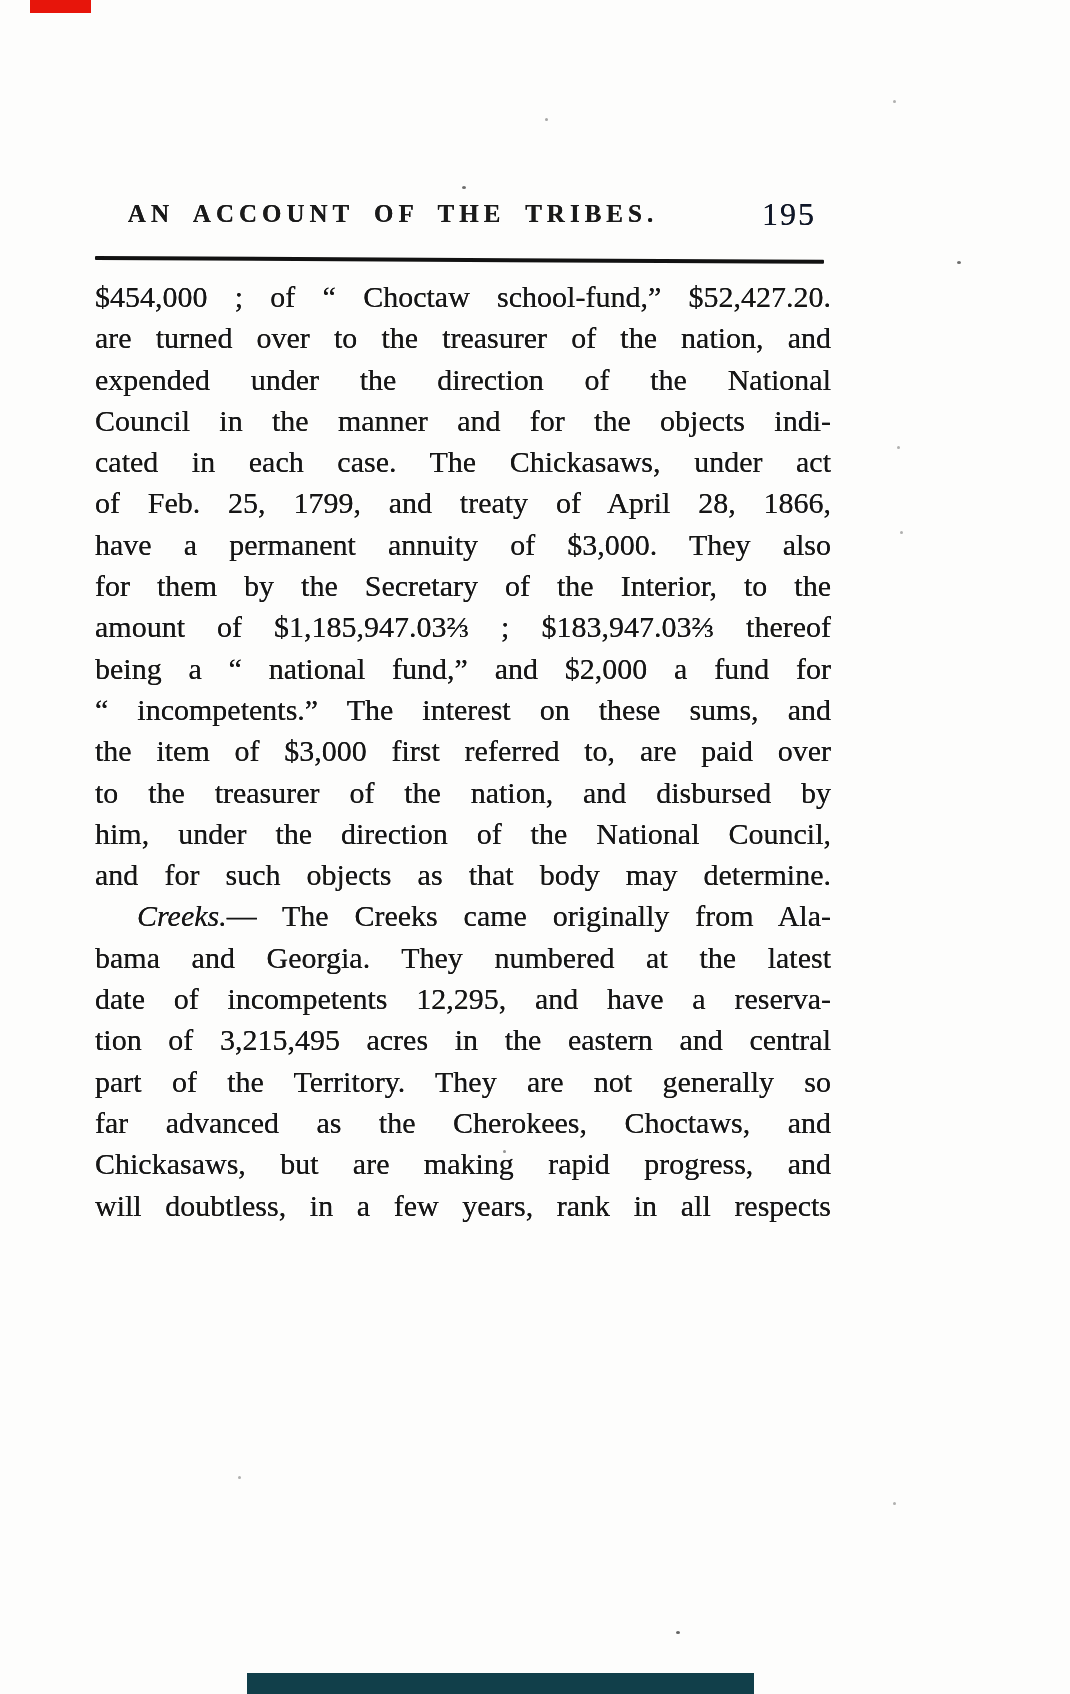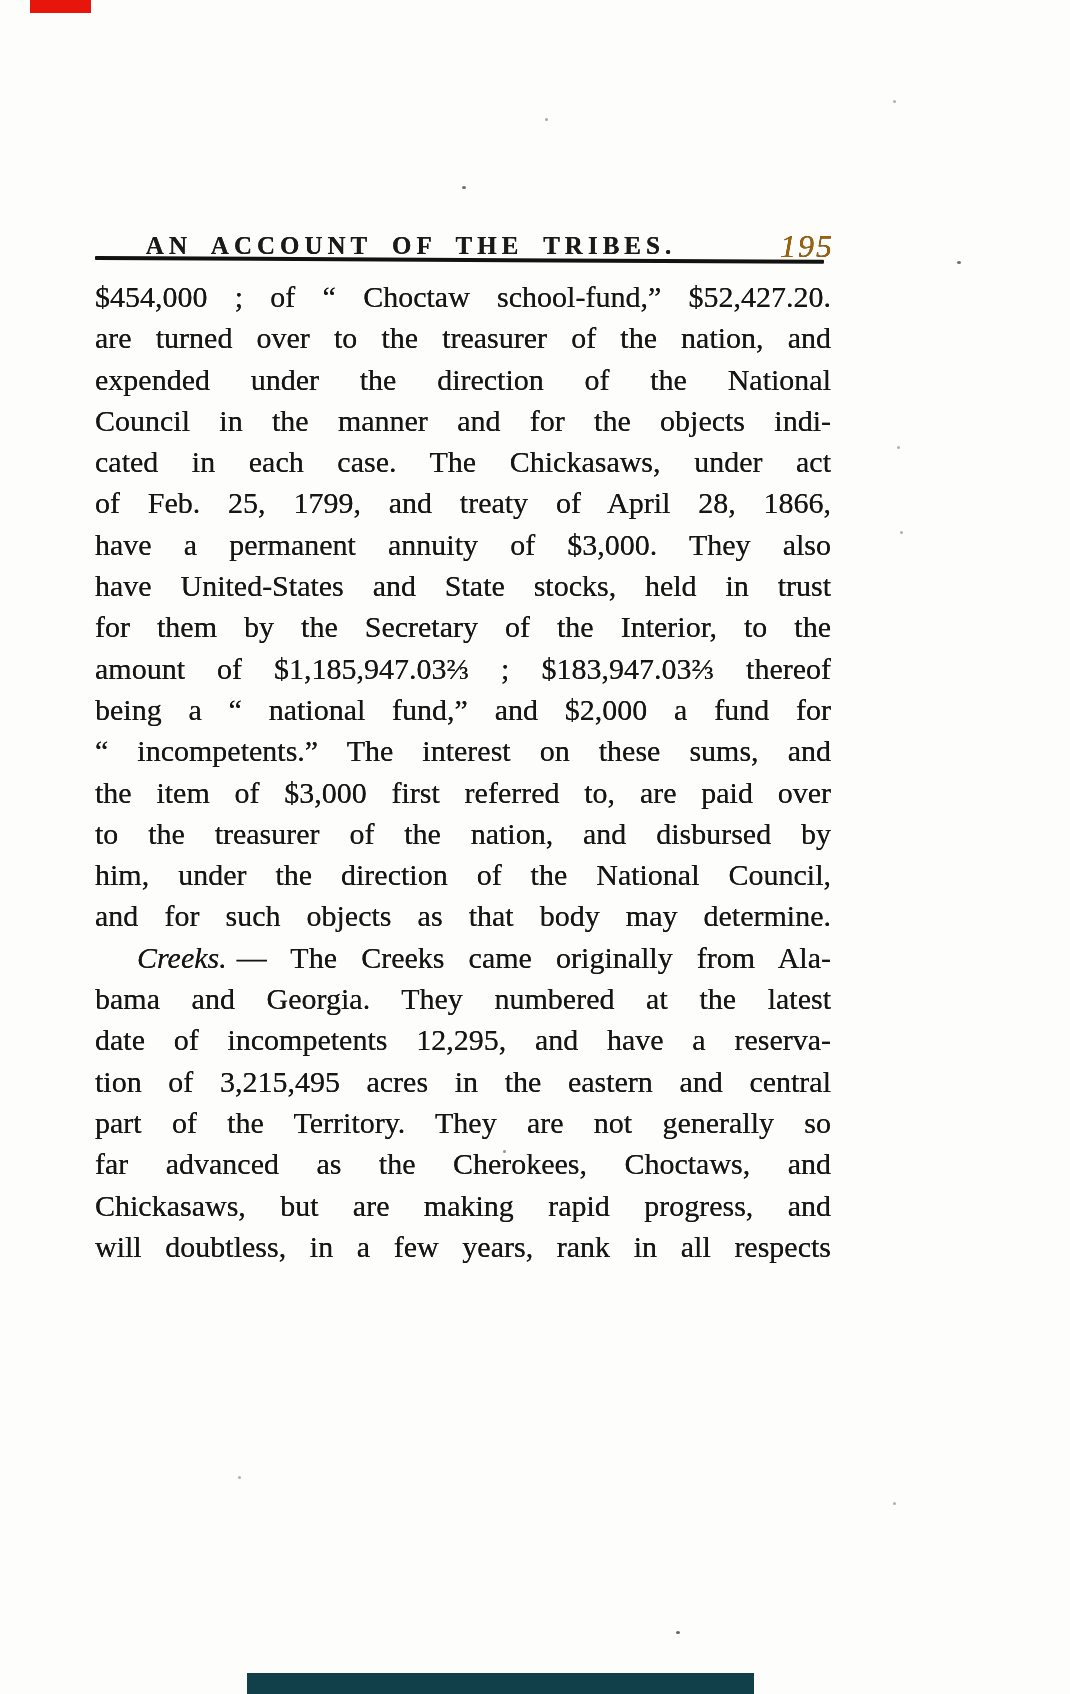--- a/index.html
+++ b/index.html
@@ -31,43 +31,42 @@
   .teal-bar {
     position: absolute;
     left: 247px; top: 1673px;
     width: 507px; height: 21px;
     background: #113f4a;
   }
 
   
   .header-row {
     position: absolute;
-    left: 98px; top: 200px;
-    width: 736px; height: 40px; margin-top: 32px;
+    left: 80px; top: 200px;
+    width: 736px; height: 40px;
   }
   .header-title {
     position: absolute;
     left: 0; right: 110px;
     text-align: center;
     font-size: 25px;
     font-weight: 700;
     letter-spacing: 5px;
     word-spacing: 9px;
     white-space: nowrap;
     color: #1a1a1a;
     text-shadow: 0 0 0.5px #1a1a1a;
   }
   .page-number {
     position: absolute;
     right: 0; top: -4px;
     font-size: 32px;
     letter-spacing: 2px;
-    color: #a16207;
+    color: #0f172a;
     text-shadow: 0 0 0.5px #141414;
-    font-style: italic;
   }
   .header-rule {
     position: absolute;
     left: 95px; top: 256px;
     width: 729px; height: 4px;
     background: #121212;
     transform: rotate(0.3deg);
     transform-origin: left center;
     border-radius: 1px;
   }
@@ -87,21 +86,20 @@
     text-justify: inter-word;
     white-space: normal;
     height: 41.3px;
     overflow: visible;
   }
   .indent-line {
     text-indent: 42px;
   }
   .lead-italic {
     font-style: italic;
-    margin-right: 10px;
   }
 
   
   .speck {
     position: absolute;
     background: #3c3c3c;
     border-radius: 50%;
     opacity: 0.75;
   }
   .s1 { left: 462px; top: 186px; width: 4px; height: 3px; }
@@ -130,21 +128,20 @@
   <div class="header-rule"></div>
 
   <div class="body-text">
     <div class="line">$454,000 ; of “ Choctaw school-fund,” $52,427.20.</div>
     <div class="line">are turned over to the treasurer of the nation, and</div>
     <div class="line">expended under the direction of the National</div>
     <div class="line">Council in the manner and for the objects indi-</div>
     <div class="line">cated in each case. The Chickasaws, under act</div>
     <div class="line">of Feb. 25, 1799, and treaty of April 28, 1866,</div>
     <div class="line">have a permanent annuity of $3,000. They also</div>
-    <div class="line">have United-States and State stocks, held in trust</div>
     <div class="line">for them by the Secretary of the Interior, to the</div>
     <div class="line">amount of $1,185,947.03⅔ ; $183,947.03⅔ thereof</div>
     <div class="line">being a “ national fund,” and $2,000 a fund for</div>
     <div class="line">“ incompetents.” The interest on these sums, and</div>
     <div class="line">the item of $3,000 first referred to, are paid over</div>
     <div class="line">to the treasurer of the nation, and disbursed by</div>
     <div class="line">him, under the direction of the National Council,</div>
     <div class="line">and for such objects as that body may determine.</div>
     <div class="line indent-line">
       <span class="lead-italic">Creeks.</span><span>— The Creeks came originally from Ala-</span>

